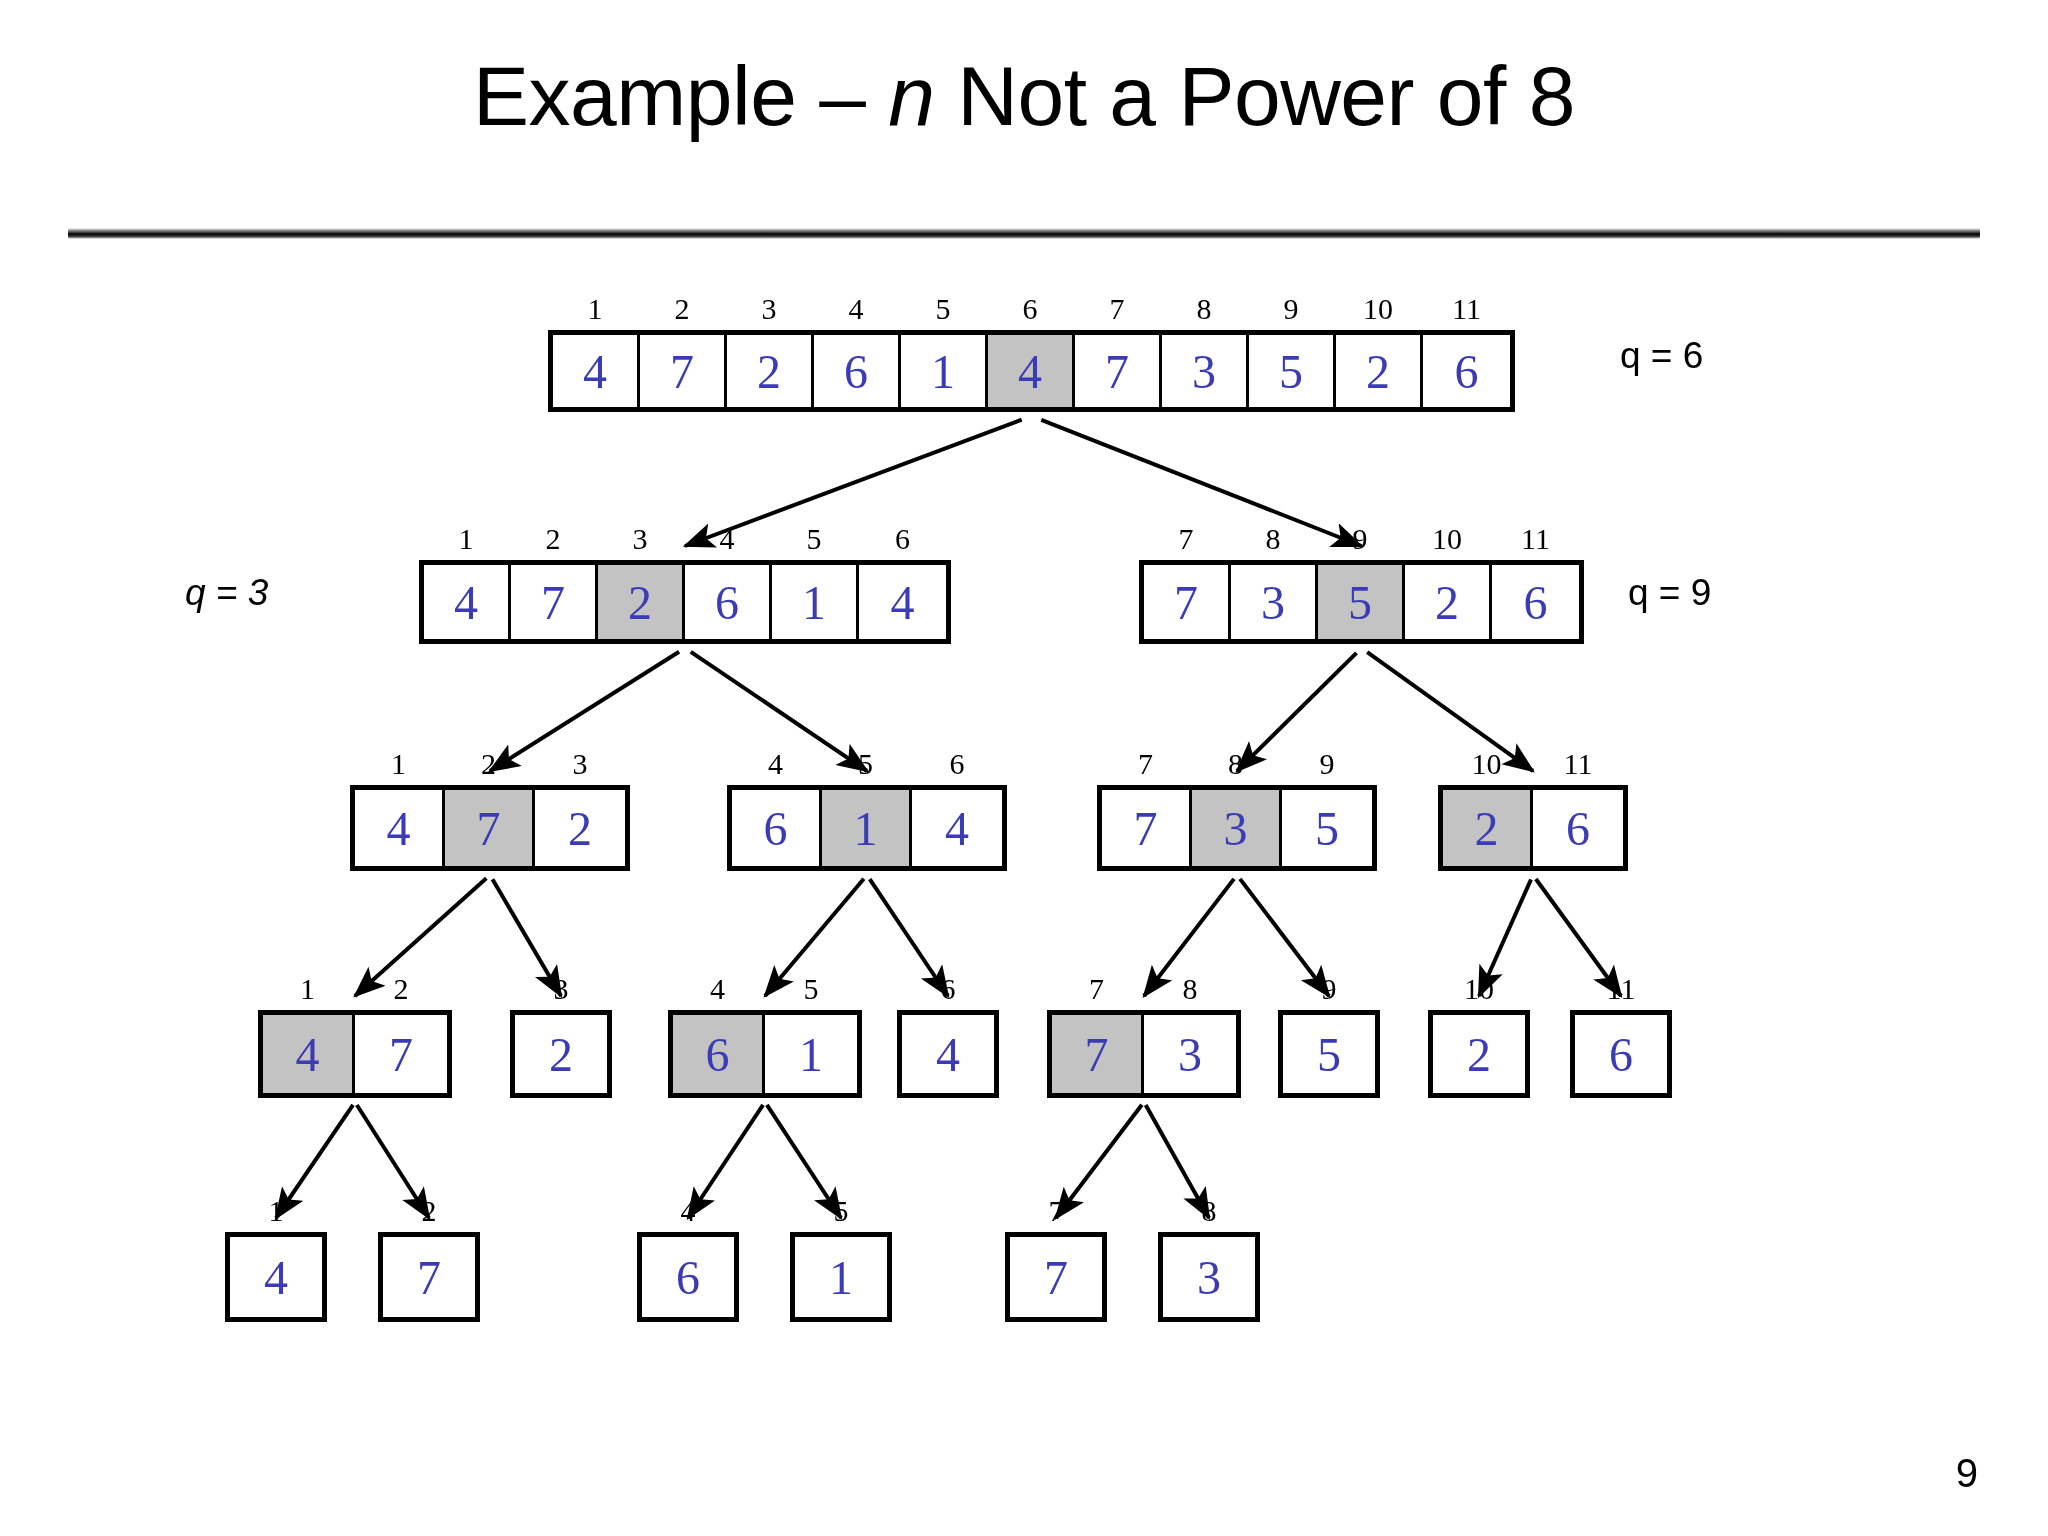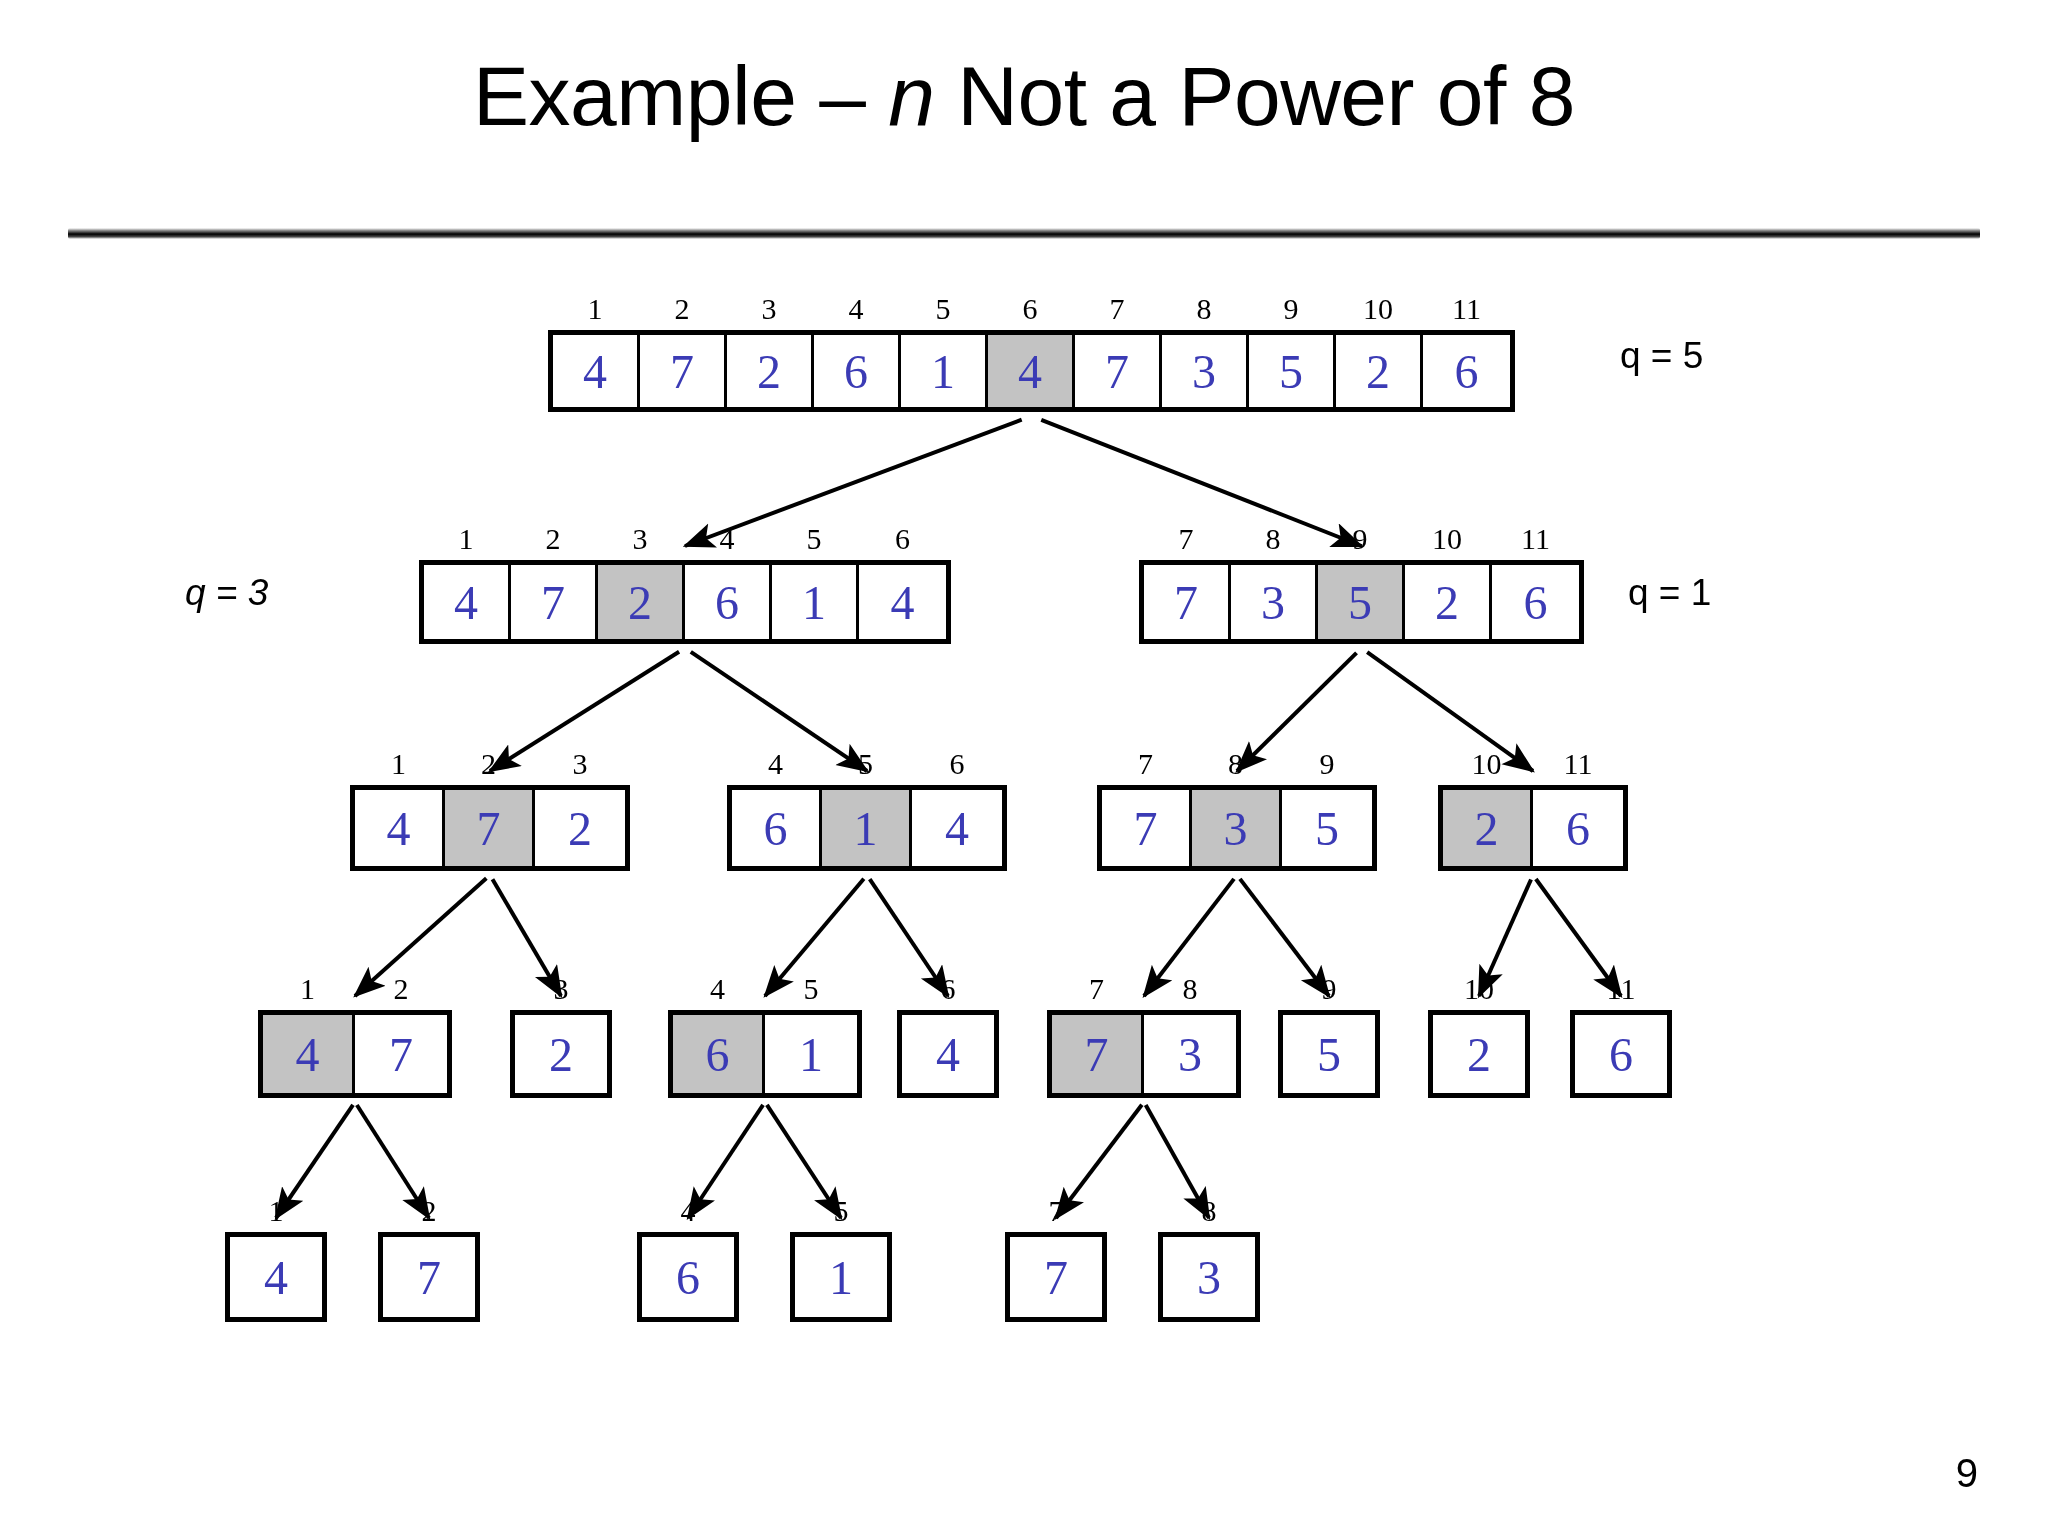--- a/index.html
+++ b/index.html
@@ -374,16 +374,16 @@
         <span>7</span>
         <div class="idx" style="font-size: 30px; top: -43px;">7</div>
       </div>
     </div>
     <div class="array" style="left: 1158px; top: 1232px; height: 80px;">
       <div class="cell" style="width: 92px; height: 80px; font-size: 48px;">
         <span>3</span>
         <div class="idx" style="font-size: 30px; top: -43px;">8</div>
       </div>
     </div>
-    <div class="qlabel" style="left: 1620px; top: 335px;">q = 5</div>
+    <div class="qlabel" style="left: 1620px; top: 335px;">q = 6</div>
     <div class="qlabel" style="left: 185px; top: 572px; font-style: italic;">q = 3</div>
-    <div class="qlabel" style="left: 1628px; top: 572px;">q = 1</div>
+    <div class="qlabel" style="left: 1628px; top: 572px;">q = 9</div>
   </div>
 
 </body></html>

